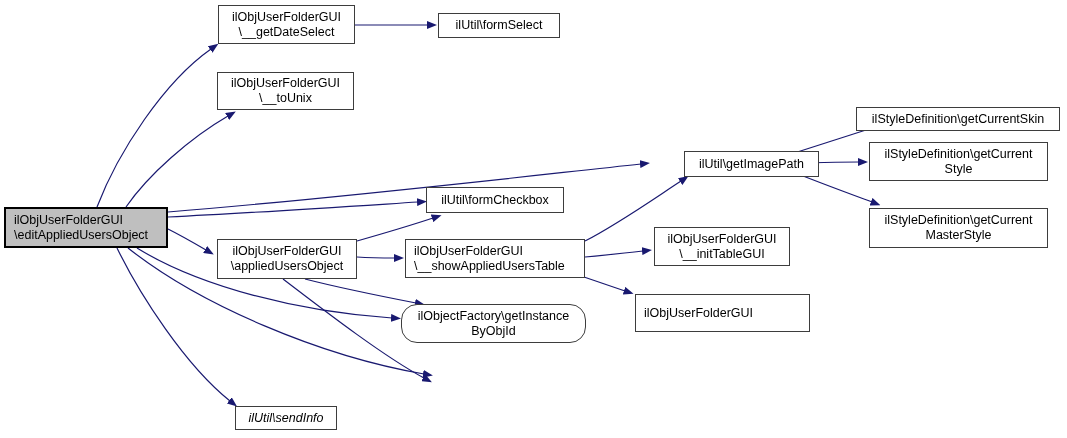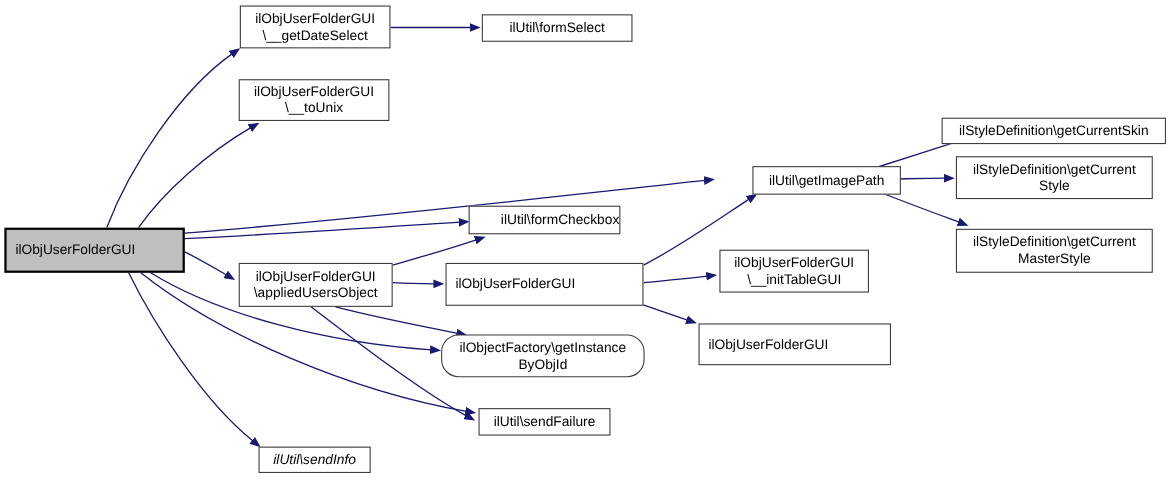--- a/index.html
+++ b/index.html
@@ -58,57 +58,56 @@
     <path d="M 585,241 C 618,224 652,200 681,181" marker-end="url(#arrow)"></path>
     <path d="M 585,257 C 606,255 626,253 643,251" marker-end="url(#arrow)"></path>
     <path d="M 584,277 C 599,282 613,287 625,291" marker-end="url(#arrow)"></path>
     <path d="M 788,155 C 822,144 860,132 894,121" marker-end="url(#arrow)"></path>
     <path d="M 788,163 C 812,163 836,162 859,162" marker-end="url(#arrow)"></path>
     <path d="M 788,170 C 815,181 845,192 872,202" marker-end="url(#arrow)"></path>
   </svg>
 
   <div class="node root left" style="left:4px;top:207px;width:164px;height:41px;">
     <span>ilObjUserFolderGUI</span>
+    <span>\editAppliedUsersObject</span>
   </div>
 
   <div class="node" style="left:218px;top:5px;width:137px;height:39px;">
     <span>ilObjUserFolderGUI</span>
     <span>\__getDateSelect</span>
   </div>
 
-  <div class="node" style="left:438px;top:13px;width:137px;height:25px;justify-content:center;">
+  <div class="node" style="left:438px;top:13px;width:122px;height:25px;justify-content:center;">
     <span>ilUtil\formSelect</span>
   </div>
 
   <div class="node" style="left:217px;top:72px;width:137px;height:38px;">
     <span>ilObjUserFolderGUI</span>
     <span>\__toUnix</span>
   </div>
 
-  <div class="node" style="left:426px;top:187px;width:138px;height:26px;align-items:flex-end;">
+  <div class="node" style="left:426px;top:187px;width:138px;height:26px;">
     <span>ilUtil\formCheckbox</span>
   </div>
 
   <div class="node" style="left:217px;top:239px;width:140px;height:40px;">
     <span>ilObjUserFolderGUI</span>
     <span>\appliedUsersObject</span>
   </div>
 
   <div class="node left" style="left:405px;top:239px;width:180px;height:39px;">
     <span>ilObjUserFolderGUI</span>
+    <span>\__showAppliedUsersTable</span>
   </div>
 
   <div class="node" style="left:401px;top:304px;width:185px;height:39px;border-radius:16px;">
     <span>ilObjectFactory\getInstance</span>
     <span>ByObjId</span>
   </div>
 
-  <div class="node" style="left:435px;top:371px;width:120px;height:25px;">
-    <span>ilUtil\sendFailure</span>
-  </div>
 
   <div class="node" style="left:235px;top:406px;width:102px;height:24px;font-style:italic;">
     <span>ilUtil\sendInfo</span>
   </div>
 
   <div class="node" style="left:684px;top:151px;width:135px;height:26px;">
     <span>ilUtil\getImagePath</span>
   </div>
 
   <div class="node" style="left:856px;top:93px;width:204px;height:24px;margin-top:14px;">

